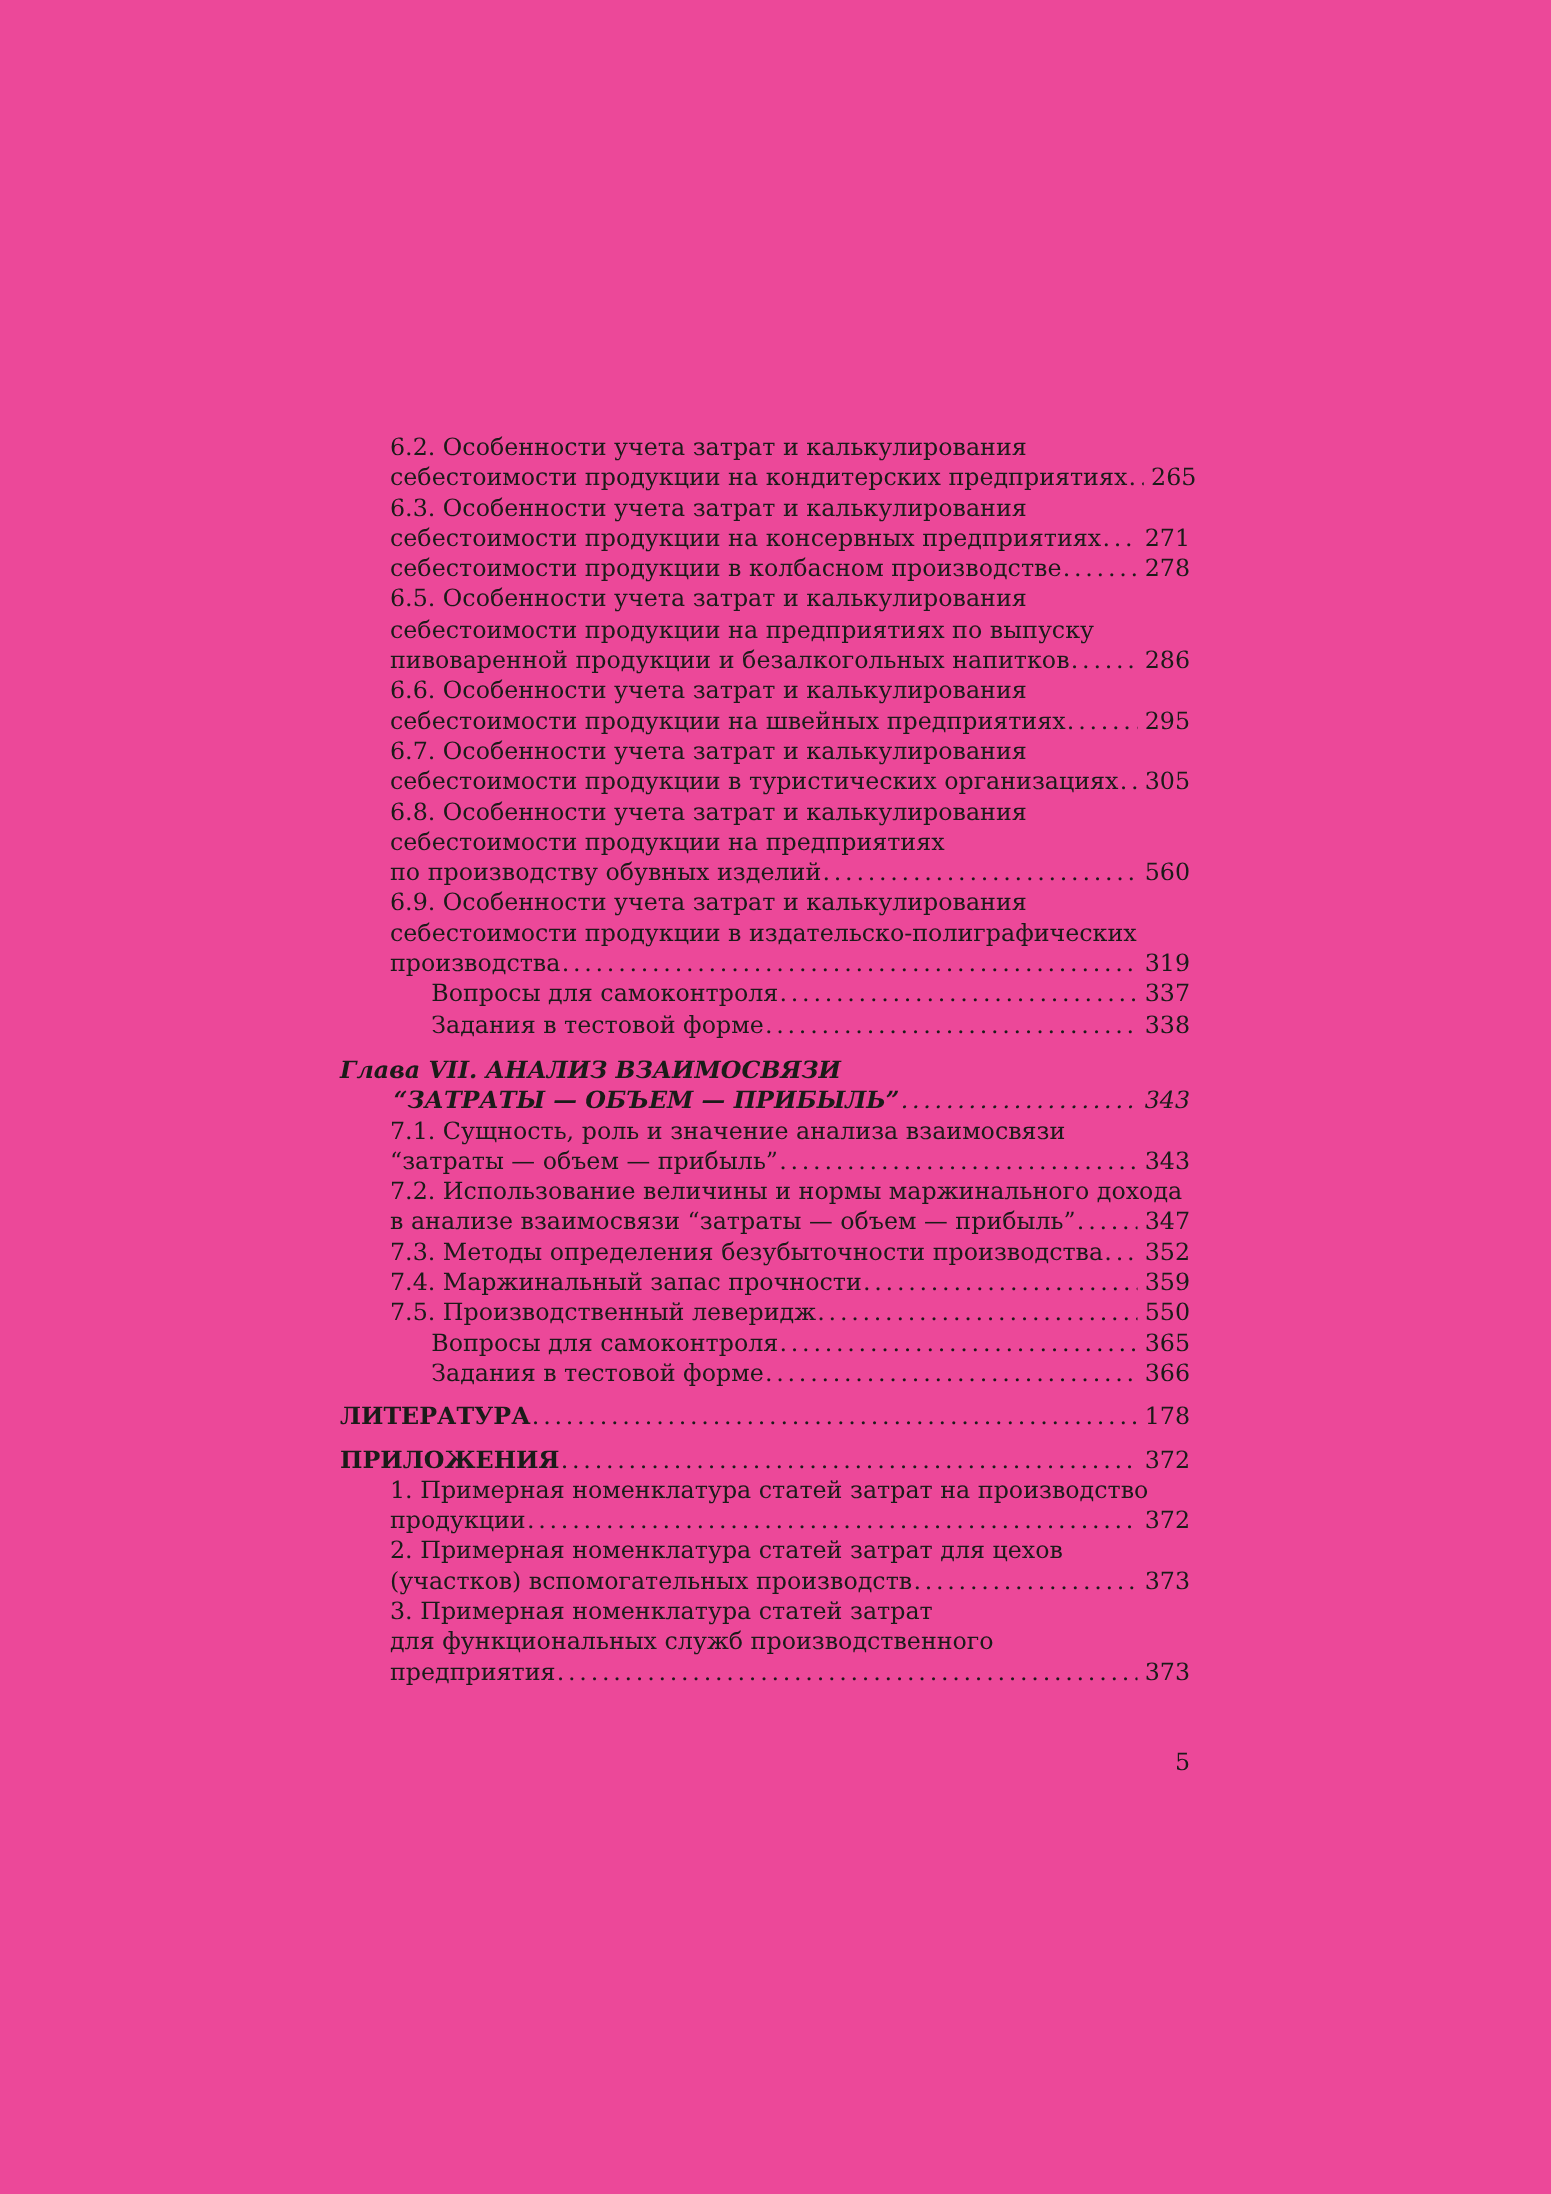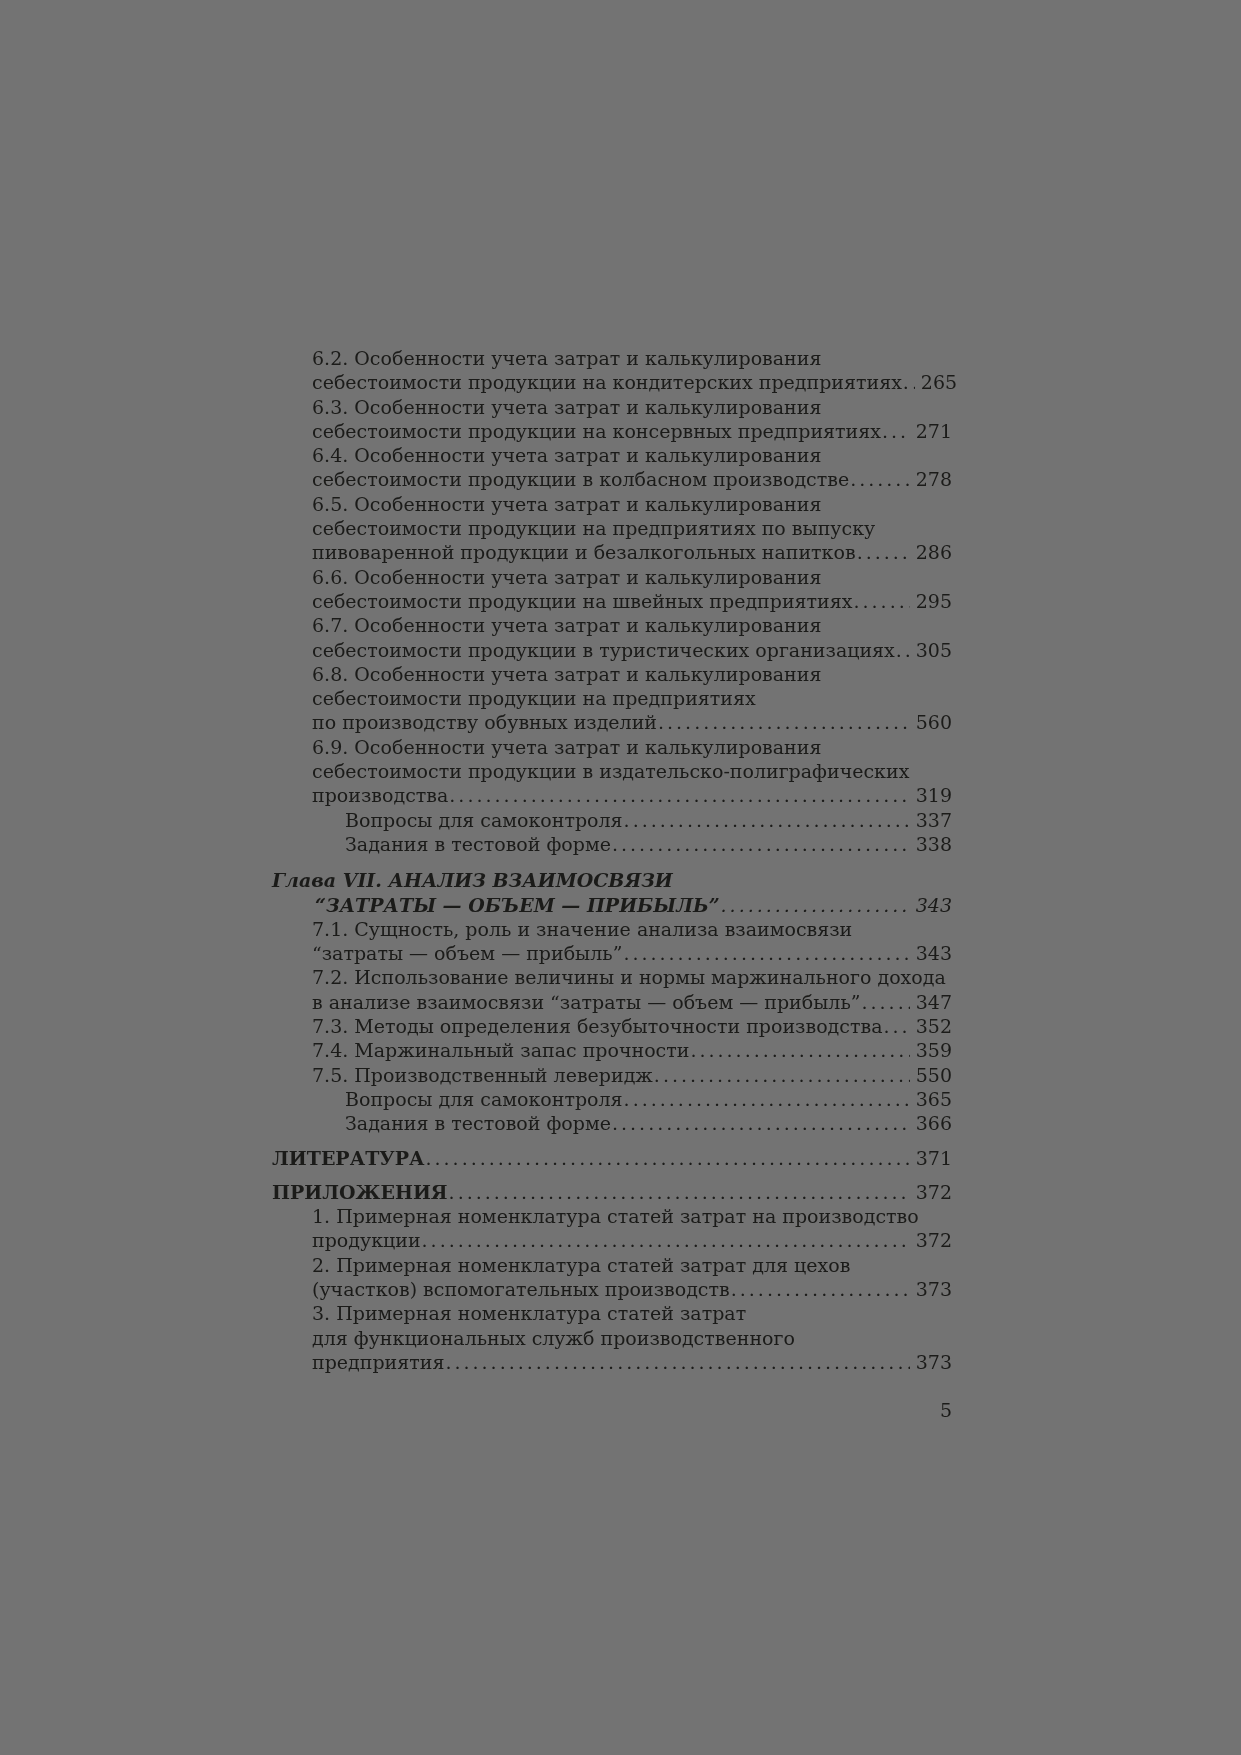--- a/index.html
+++ b/index.html
@@ -1,20 +1,20 @@
 <!DOCTYPE html>
 <html><head>
 <meta charset="utf-8">
 <style>
   html, body { margin: 0; padding: 0; background: #e8e8e8; }
   .page {
     position: relative;
     width: 1241px;
     height: 1755px;
-    background: #737373;
+    background: #ec4899;
     font-family: "DejaVu Serif", "Liberation Serif", serif;
     color: #1b1b19;
     overflow: hidden;
   }
   .toc {
     position: absolute;
     left: 272px;
     top: 346px;
     width: 680px;
     font-size: 19px;
@@ -78,23 +78,20 @@
           <span class="txt">6.3. Особенности учета затрат и калькулирования</span>
         </div>
         <div class="line">
           <span class="txt">себестоимости продукции на консервных предприятиях</span>
           <span class="leader"></span>
           <span class="pg">271</span>
         </div>
       </div>
       <div class="entry section">
         <div class="line">
-          <span class="txt">6.4. Особенности учета затрат и калькулирования</span>
-        </div>
-        <div class="line">
           <span class="txt">себестоимости продукции в колбасном производстве</span>
           <span class="leader"></span>
           <span class="pg">278</span>
         </div>
       </div>
       <div class="entry section">
         <div class="line">
           <span class="txt">6.5. Особенности учета затрат и калькулирования</span>
         </div>
         <div class="line">
@@ -228,21 +225,21 @@
         <div class="line">
           <span class="txt">Задания в тестовой форме</span>
           <span class="leader"></span>
           <span class="pg">366</span>
         </div>
       </div>
       <div class="entry top gap-top">
         <div class="line">
           <span class="txt bold">ЛИТЕРАТУРА</span>
           <span class="leader"></span>
-          <span class="pg">371</span>
+          <span class="pg">178</span>
         </div>
       </div>
       <div class="entry top gap-top">
         <div class="line">
           <span class="txt bold">ПРИЛОЖЕНИЯ</span>
           <span class="leader"></span>
           <span class="pg">372</span>
         </div>
       </div>
       <div class="entry section">

